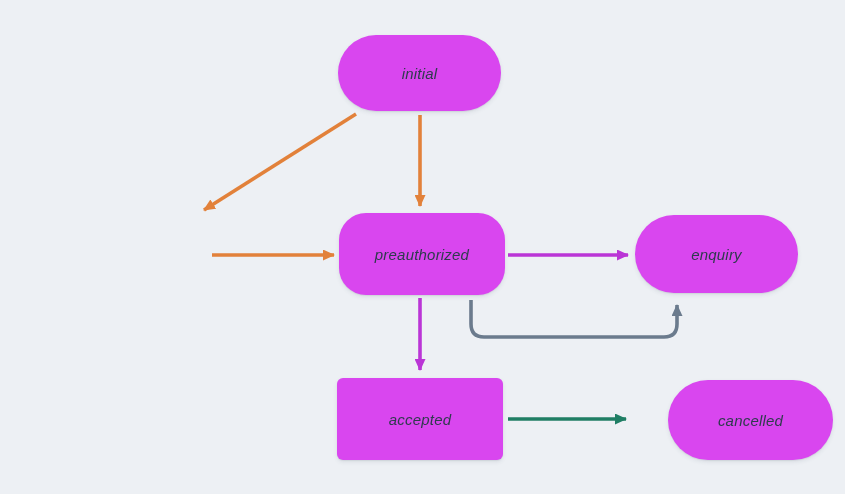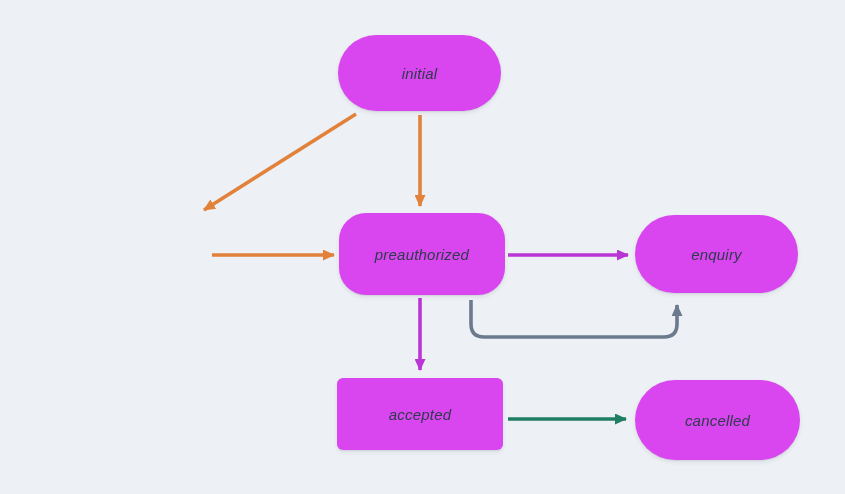--- a/index.html
+++ b/index.html
@@ -36,22 +36,22 @@
     color: #2e3b4d;
     letter-spacing: 0.2px;
   }
   .rect { border-radius: 6px; }
   .pill { border-radius: 999px; }
 
   .node-initial       { left: 338px; top: 35px;  width: 163px; height: 76px; }
   .node-enquiry       { left: 42px;  top: 213px; width: 166px; height: 82px; }
   .node-preauthorized { left: 339px; top: 213px; width: 166px; height: 82px; border-radius: 27px; }
   .node-declined      { left: 635px; top: 215px; width: 163px; height: 78px; }
-  .node-accepted      { left: 337px; top: 378px; width: 166px; height: 72px; }
-  .node-cancelled     { left: 635px; top: 380px; width: 165px; height: 80px; }
+  .node-accepted      { left: 337px; top: 378px; width: 166px; height: 82px; }
+  .node-cancelled     { left: 668px; top: 380px; width: 165px; height: 80px; }
 
   .edge {
     fill: none;
     stroke-width: 3.6px;
     stroke-linecap: butt;
   }
 </style>
 </head>
 <body>
 

